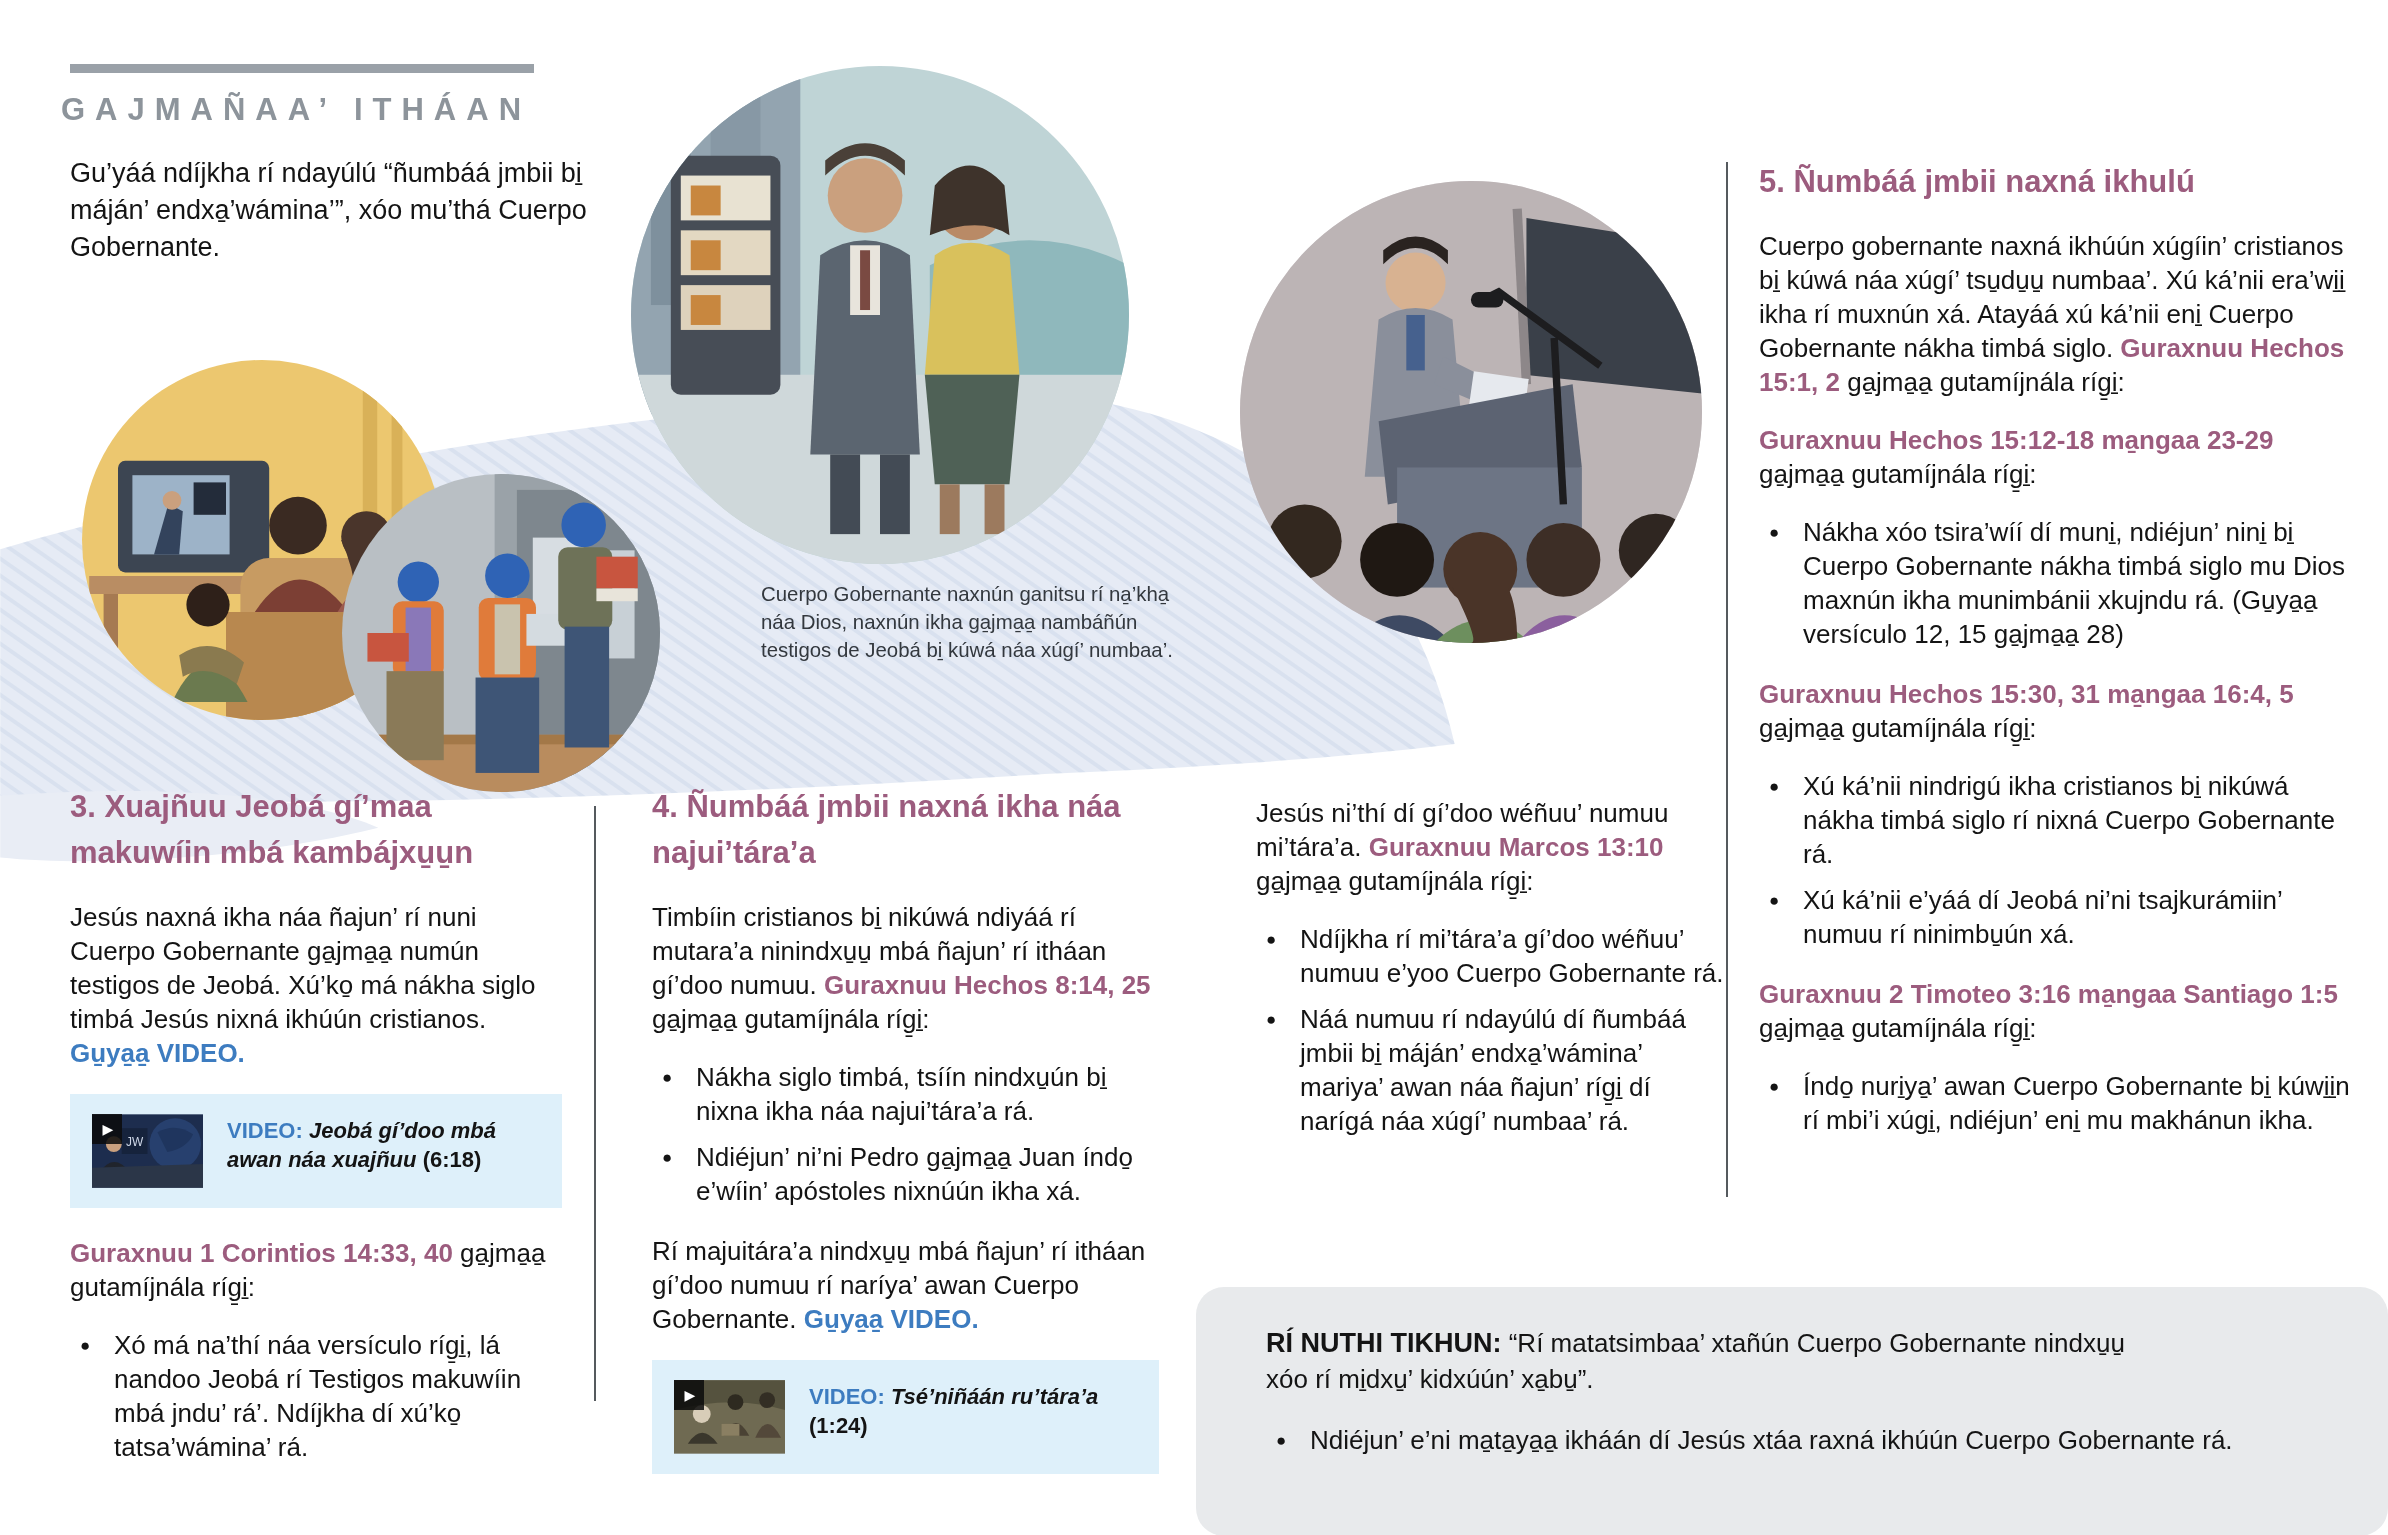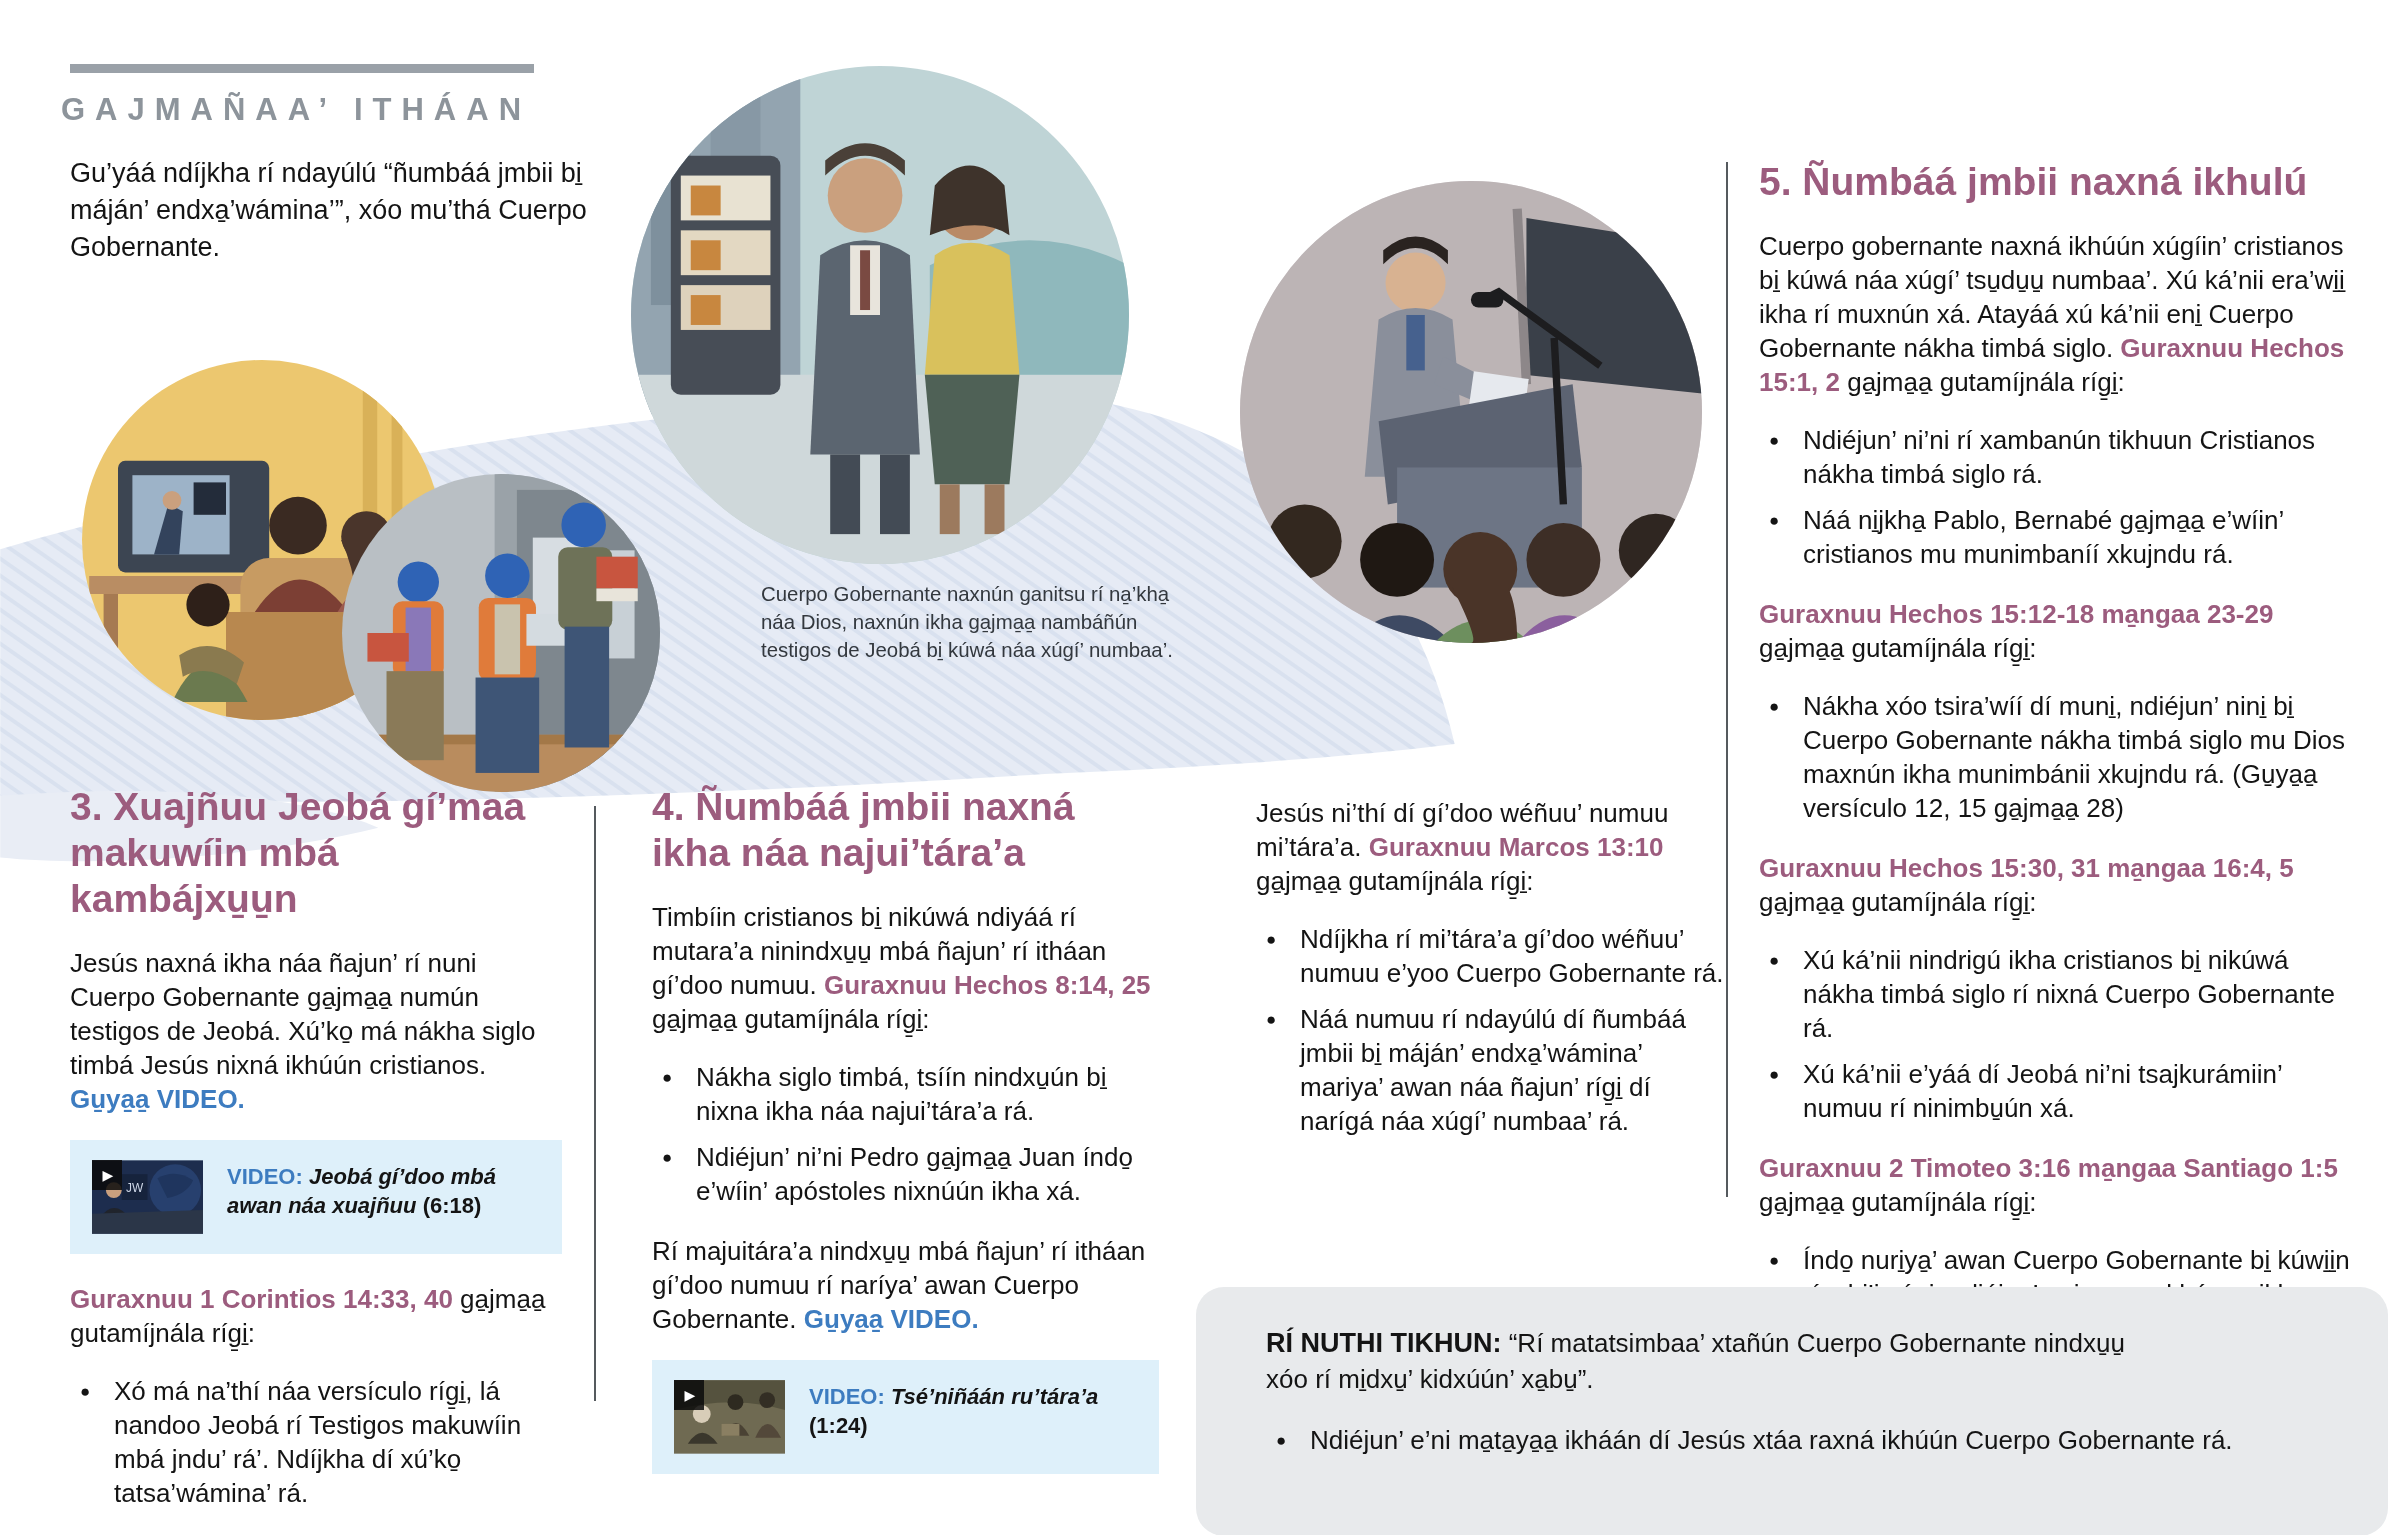--- a/index.html
+++ b/index.html
@@ -31,21 +31,21 @@
   #rule-1 { left:594px; top:806px; height:595px; }
   #rule-2 { left:1726px; top:162px; height:1035px; }
 
   
   .col { position:absolute; }
   #col-three { left:70px;  top:784px; width:492px; }
   #col-four  { left:629px; top:784px; width:507px;margin-left:23px; }
   #col-four-cont { left:1256px; top:796px; width:468px; }
   #col-five  { left:1759px; top:159px; width:591px; }
 
-  h2.sec { color:#9c5c7e; font-size:39px; line-height:46px; font-weight:bold; margin-bottom:24px; }
+  h2.sec { color:#9c5c7e; font-size:31px; line-height:46px; font-weight:bold; margin-bottom:24px; }
   .body-p { font-size:26px; line-height:34px; color:#141414; margin-bottom:24px; }
   .ref { color:#9c5c7e; font-weight:bold; }
   .link { color:#3d7cc0; font-weight:bold; text-decoration:none; cursor:pointer; }
   ul.bullets { list-style:none; margin:0 0 26px 0; padding:0; }
   ul.bullets li { position:relative; font-size:26px; line-height:34px; color:#141414; padding-left:44px; margin-bottom:12px; }
   ul.bullets li::before { content:"●"; position:absolute; left:10px; top:1px; font-size:17px; color:#141414; }
 
   
   .video-box { background:#def0fa; display:flex; gap:24px; padding:20px 22px; align-items:flex-start; margin-bottom:28px; cursor:pointer; }
   .thumb { position:relative; width:111px; height:74px; flex:0 0 auto; overflow:hidden; }
@@ -270,24 +270,20 @@
     <p class="body-p"><span>Jesús ni’thí dí gí’doo wéñuu’ numuu mi’tára’a. </span><a class="ref">Guraxnuu Marcos 13:10</a><span> ga̱jma̱a̱ gutamíjnála ríg̱i̱:</span></p>
     <ul class="bullets">
       <li>Ndíjkha rí mi’tára’a gí’doo wéñuu’ numuu e’yoo Cuerpo Gobernante rá.</li>
       <li>Náá numuu rí ndayúlú dí ñumbáá jmbii bi̱ máján’ endxa̱’wámina’ mariya’ awan náa ñajun’ ríg̱i̱ dí narígá náa xúgí’ numbaa’ rá.</li>
     </ul>
   </div>
 
   <div class="col" id="col-five">
     <h2 class="sec">5. Ñumbáá jmbii naxná ikhulú</h2>
     <p class="body-p"><span>Cuerpo gobernante naxná ikhúún xúgíin’ cristianos bi̱ kúwá náa xúgí’ tsu̱du̱u̱ numbaa’. Xú ká’nii era’wi̱i̱ ikha rí muxnún xá. Atayáá xú ká’nii eni̱ Cuerpo Gobernante nákha timbá siglo. </span><a class="ref">Guraxnuu Hechos 15:1, 2</a><span> ga̱jma̱a̱ gutamíjnála ríg̱i̱:</span></p>
-    <ul class="bullets">
-      <li>Ndiéjun’ ni’ni rí xambanún tikhuun Cristianos nákha timbá siglo rá.</li>
-      <li>Náá ni̱jkha̱ Pablo, Bernabé ga̱jma̱a̱ e’wíin’ cristianos mu munimbaníí xkujndu rá.</li>
-    </ul>
     <p class="body-p"><a class="ref">Guraxnuu Hechos 15:12-18 ma̱ngaa 23-29</a><span> ga̱jma̱a̱ gutamíjnála ríg̱i̱:</span></p>
     <ul class="bullets">
       <li>Nákha xóo tsira’wíí dí muni̱, ndiéjun’ nini̱ bi̱ Cuerpo Gobernante nákha timbá siglo mu Dios maxnún ikha munimbánii xkujndu rá. (Gu̱ya̱a̱ versículo 12, 15 ga̱jma̱a̱ 28)</li>
     </ul>
     <p class="body-p"><a class="ref">Guraxnuu Hechos 15:30, 31 ma̱ngaa 16:4, 5</a><span> ga̱jma̱a̱ gutamíjnála ríg̱i̱:</span></p>
     <ul class="bullets">
       <li>Xú ká’nii nindrigú ikha cristianos bi̱ nikúwá nákha timbá siglo rí nixná Cuerpo Gobernante rá.</li>
       <li>Xú ká’nii e’yáá dí Jeobá ni’ni tsajkurámiin’ numuu rí ninimbu̱ún xá.</li>
     </ul>
     <p class="body-p"><a class="ref">Guraxnuu 2 Timoteo 3:16 ma̱ngaa Santiago 1:5</a><span> ga̱jma̱a̱ gutamíjnála ríg̱i̱:</span></p>

